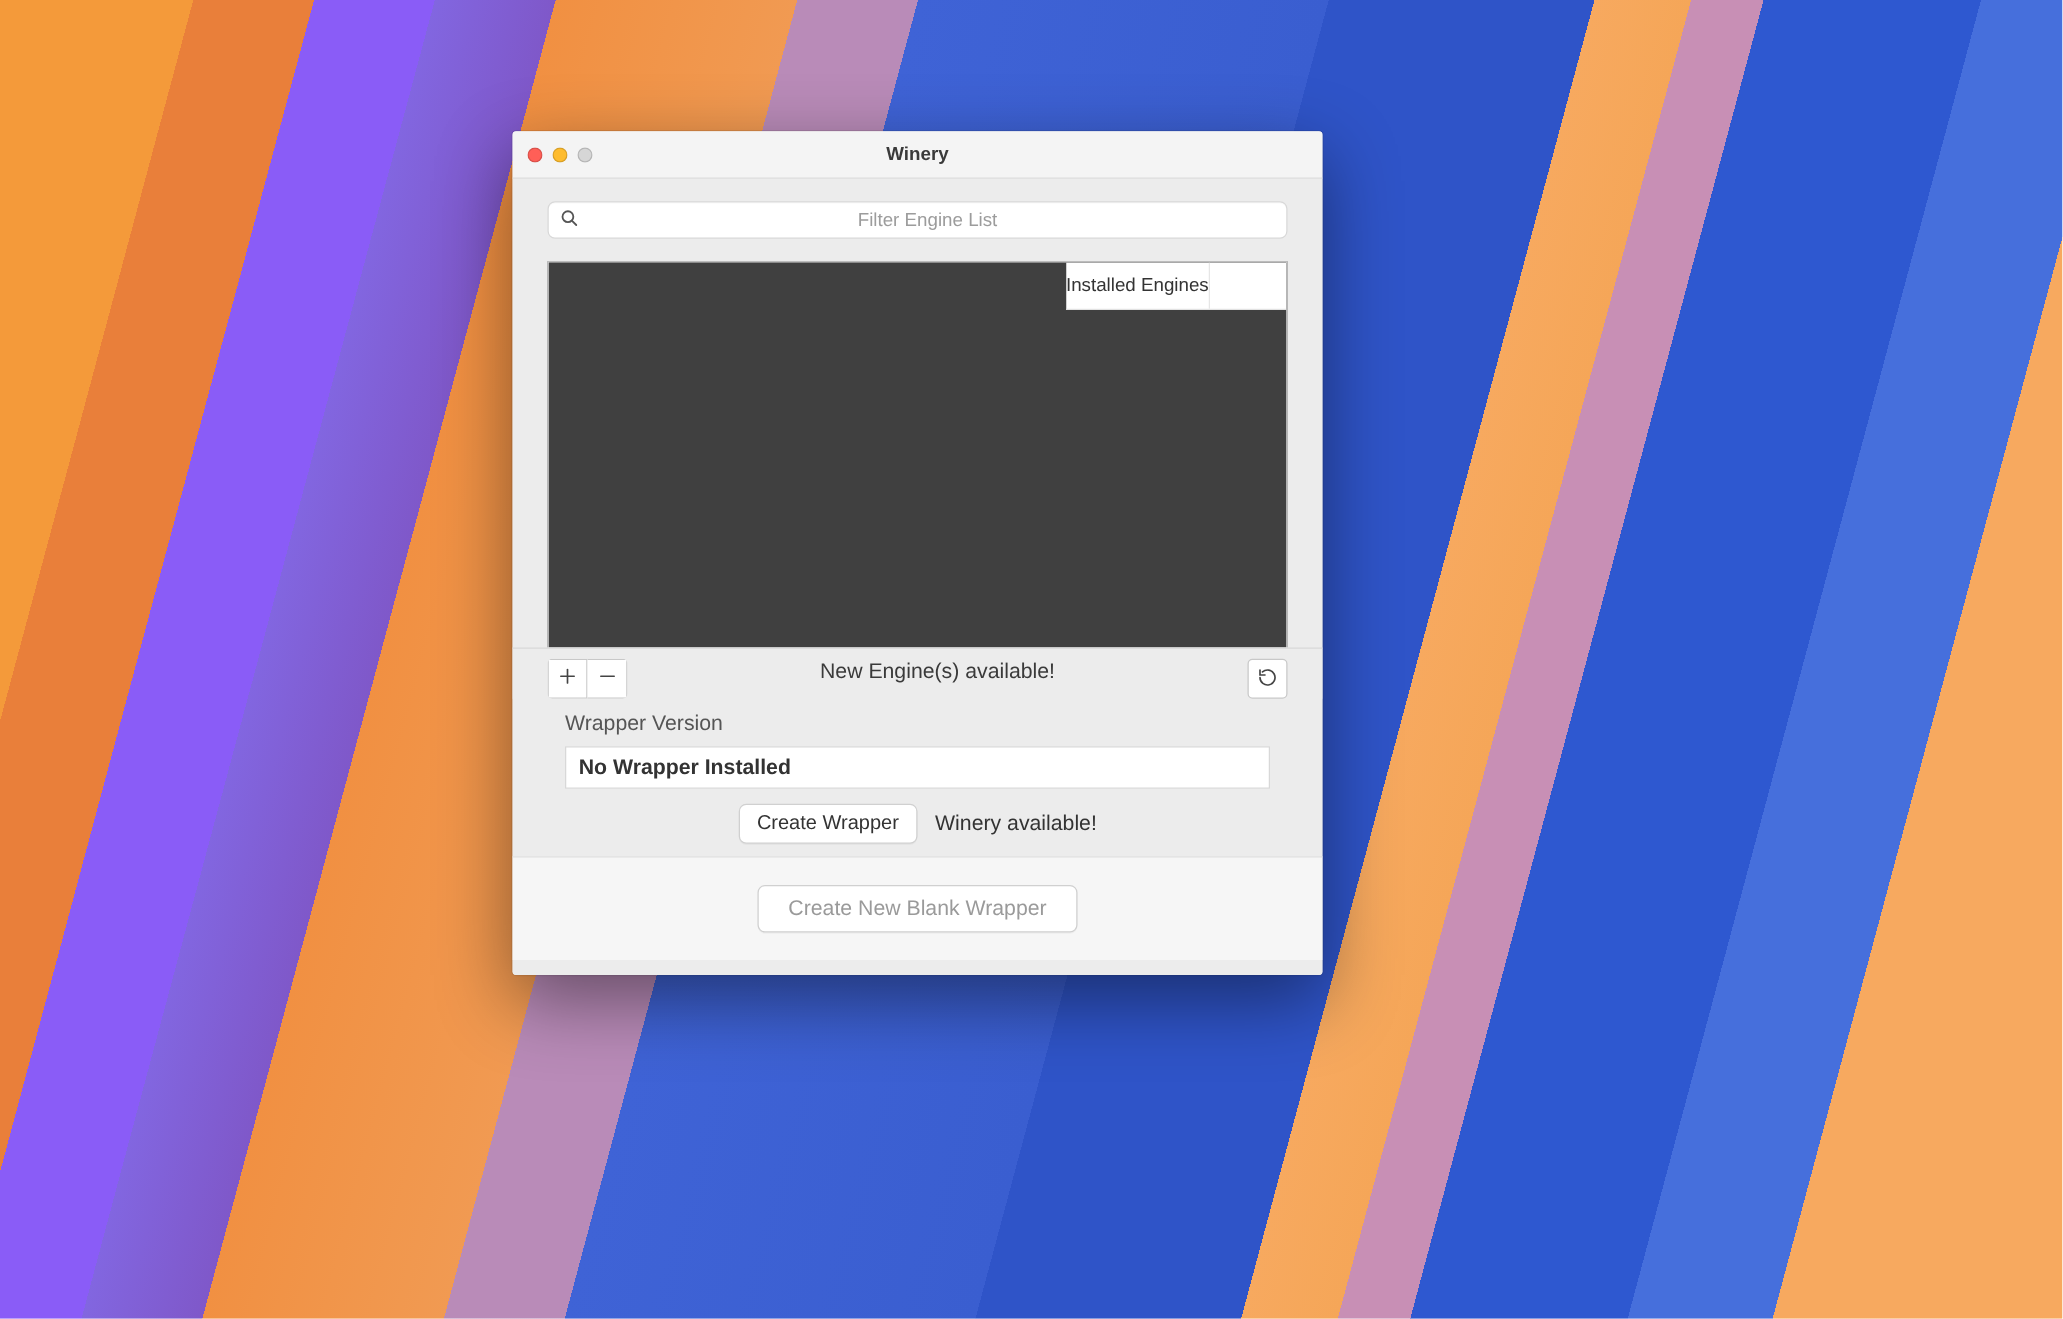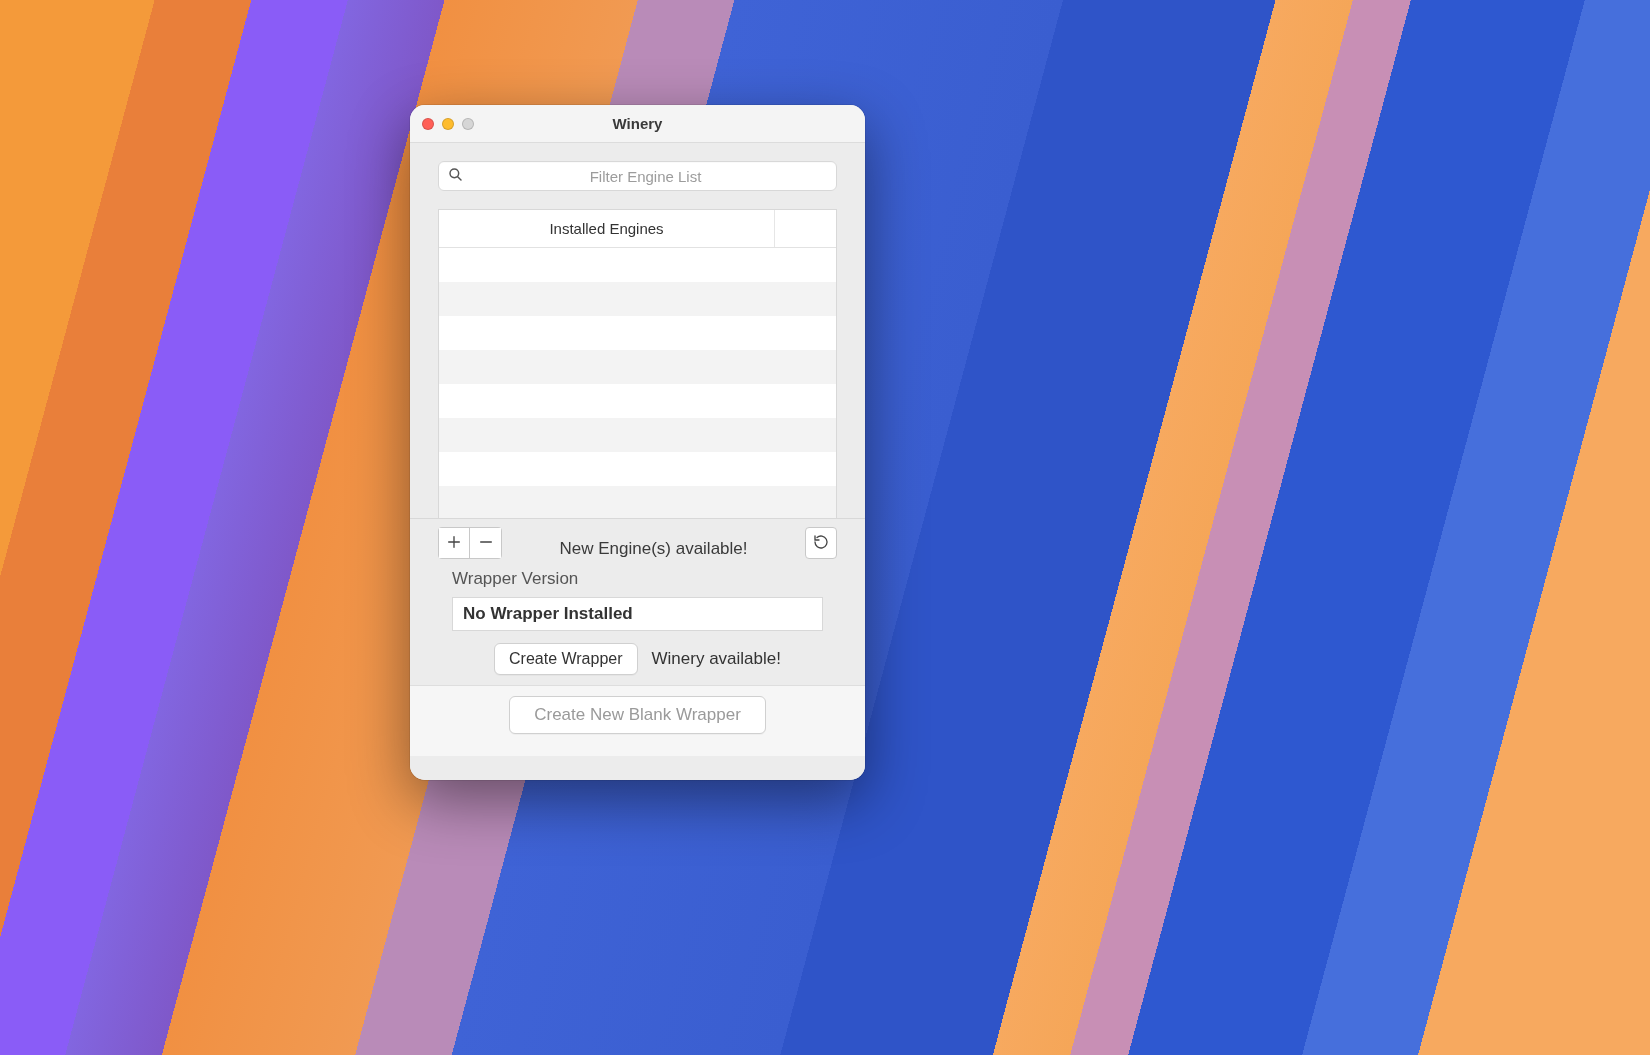--- a/index.html
+++ b/index.html
@@ -27,23 +27,23 @@
         #f7a95f 66%, #f5a658 70%,
         #c88fb5 70%, #c88fb5 73%,
         #2e58d0 73%, #2e58d0 82%,
         #466fdc 82%, #466fdc 88%,
         #f7a95f 88%, #f7a95f 100%
       );
   }
   .window {
     position: absolute;
     left: 410px; top: 105px;
-    width: 455px; height: 675px;
+    width: 648px; height: 675px;
     background: #f1f1f1;
-    border-radius: 15px;
+    border-radius: 3px;
     box-shadow: 0 20px 60px rgba(0,0,0,0.45), 0 0 0 1px rgba(0,0,0,0.08);
     overflow: hidden;
     display: flex; flex-direction: column;
   }
   .titlebar {
     height: 38px;
     display: flex; align-items: center;
     padding: 0 12px;
     position: relative;
     border-bottom: 1px solid #dcdcdc;
@@ -84,36 +84,37 @@
     background: transparent;
   }
   .searchbox input::placeholder { color: #9c9c9c; }
   .table-wrap {
     margin: 0 28px;
     border: 1px solid #d8d8d8;
     background: #404040;
     height: 310px;
     display: flex; flex-direction: column;
     overflow: hidden;
+    align-items: flex-end;
   }
   .thead {
     display: flex; height: 38px; align-items: center;
     border-bottom: 1px solid #e2e2e2;
     background: #fff;
     font-size: 15px; color: #333;
   }
   .thead .col1 { flex: 1; text-align: center; }
   .thead .col2 { width: 62px; border-left: 1px solid #e6e6e6; height: 100%; }
   .tbody { flex: 1; overflow: hidden; }
   .row { height: 34px; }
   .row:nth-child(odd) { background: #fff; }
   .row:nth-child(even) { background: #f3f3f3; }
 
   .toolbar {
-    display: flex; align-items: flex-end;
+    display: flex; align-items: flex-start;
     padding: 8px 28px 0 28px;
     background: #ececec;
     border-top: 1px solid #d8d8d8;
     margin-top: -1px;
   }
   .segbtn {
     display: flex;
     border-radius: 4px; overflow: hidden;
   }
   .segbtn button {
@@ -161,21 +162,21 @@
   }
   .btn.wide {
     padding: 8px 24px;
     font-size: 17px;
     color: #9a9a9a;
   }
   .bottom-area {
     background: #f6f6f6;
     border-top: 1px solid #dedede;
     display: flex; justify-content: center;
-    padding: 10px 0 22px;
+    padding: 22px 0 22px;
   }
 </style>
 </head>
 <body>
 
 <div class="desktop"></div>
 
 <div class="window">
   <div class="titlebar">
     <div class="traffic">

